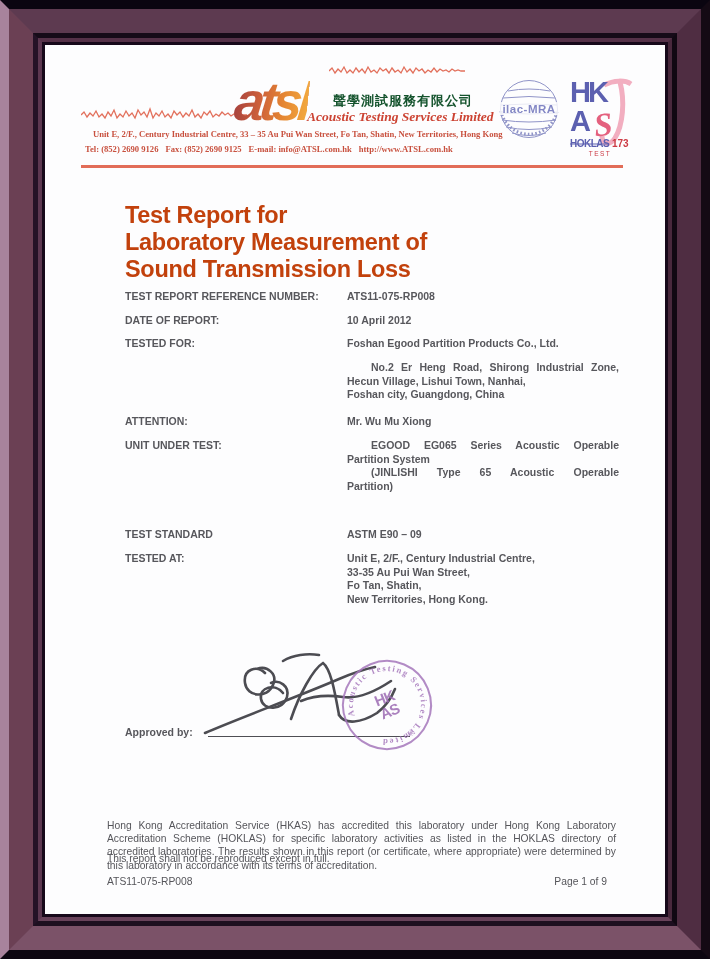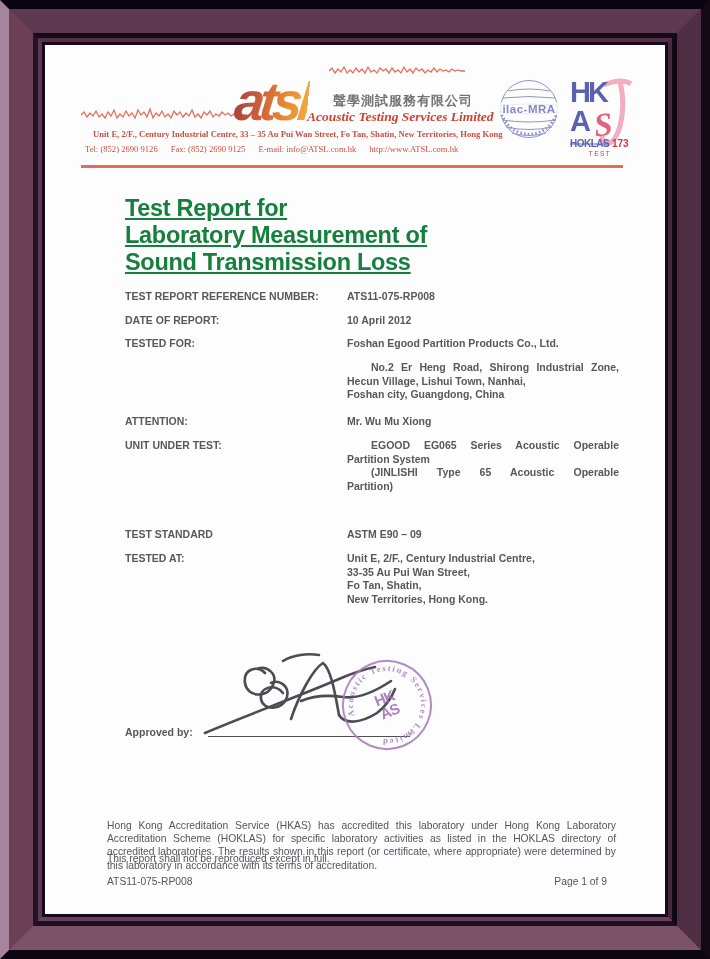--- a/index.html
+++ b/index.html
@@ -20,33 +20,33 @@
     box-shadow:0 0 0 3px #17091a; color:#57575c; }
 
   .abs { position:absolute; }
 
   
   .atsl-logo { left:190px; top:29px; font-size:54px; font-weight:bold; font-style:italic;
     letter-spacing:-5px; transform:skewX(-6deg); line-height:1;
     background:linear-gradient(90deg,#a8433e,#cc5f3a,#e58632,#f2a83e);
     -webkit-background-clip:text; background-clip:text; color:transparent; }
   .wave { stroke:#e2705c; stroke-width:1.3; fill:none; }
-  .company-zh { left:288px; top:47px; font-size:13px; font-weight:bold; color:#737373;
+  .company-zh { left:288px; top:47px; font-size:13px; font-weight:bold; color:#14532d;
     letter-spacing:1px; white-space:nowrap; }
   .company-en { left:262px; top:64px; font-size:13.5px; font-weight:bold; font-style:italic;
     font-family:"Liberation Serif", serif; color:#cc4434; white-space:nowrap; }
   .addr { left:48px; top:84px; font-size:8.6px; font-weight:bold;
     font-family:"Liberation Serif", serif; color:#c8503e; white-space:nowrap; }
-  .contact { left:40px; top:99px; font-size:8.6px; font-weight:normal;
-    font-family:"Liberation Serif", serif; color:#c8503e; display:flex; gap:13px; white-space:nowrap; }
+  .contact { left:40px; top:99px; font-size:8.6px; font-weight:bold;
+    font-family:"Liberation Serif", serif; color:#c8503e; display:flex; gap:7px; white-space:nowrap; }
   .red-rule { left:36px; top:120px; width:542px; height:2.5px; background:#e26d58; }
 
   
-  .title { left:80px; top:150px; font-size:23.5px; font-weight:bold; color:#15803d;
-    line-height:27px; letter-spacing:-0.3px;text-decoration:underline; }
+  .title { left:80px; top:157px; font-size:23.5px; font-weight:bold; color:#c2410c;
+    line-height:27px; letter-spacing:-0.3px; }
 
   
   .frow { position:absolute; left:80px; width:502px; font-size:10.5px; font-weight:bold;
     line-height:13.5px; }
   .flabel { position:absolute; left:0; top:0; white-space:nowrap; }
   .fvalue { position:absolute; left:222px; top:0; width:272px; }
   .just { text-align:justify; text-align-last:justify;padding-left:24px; }
   .fr0{top:245px} .fr1{top:269px} .fr2{top:292px} .fr3{top:316px}
   .fr4{top:370px} .fr5{top:394px} .fr6{top:483px} .fr7{top:507px}
 

